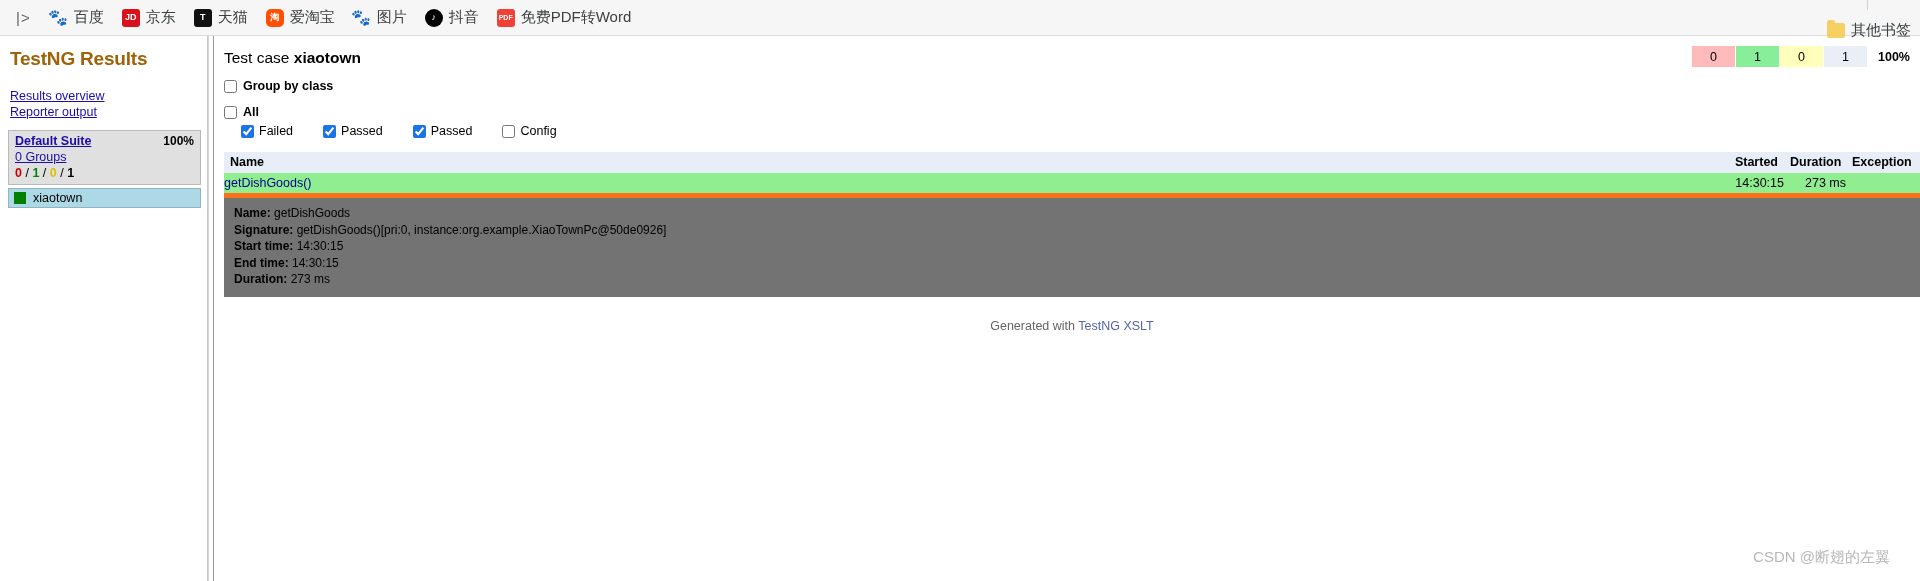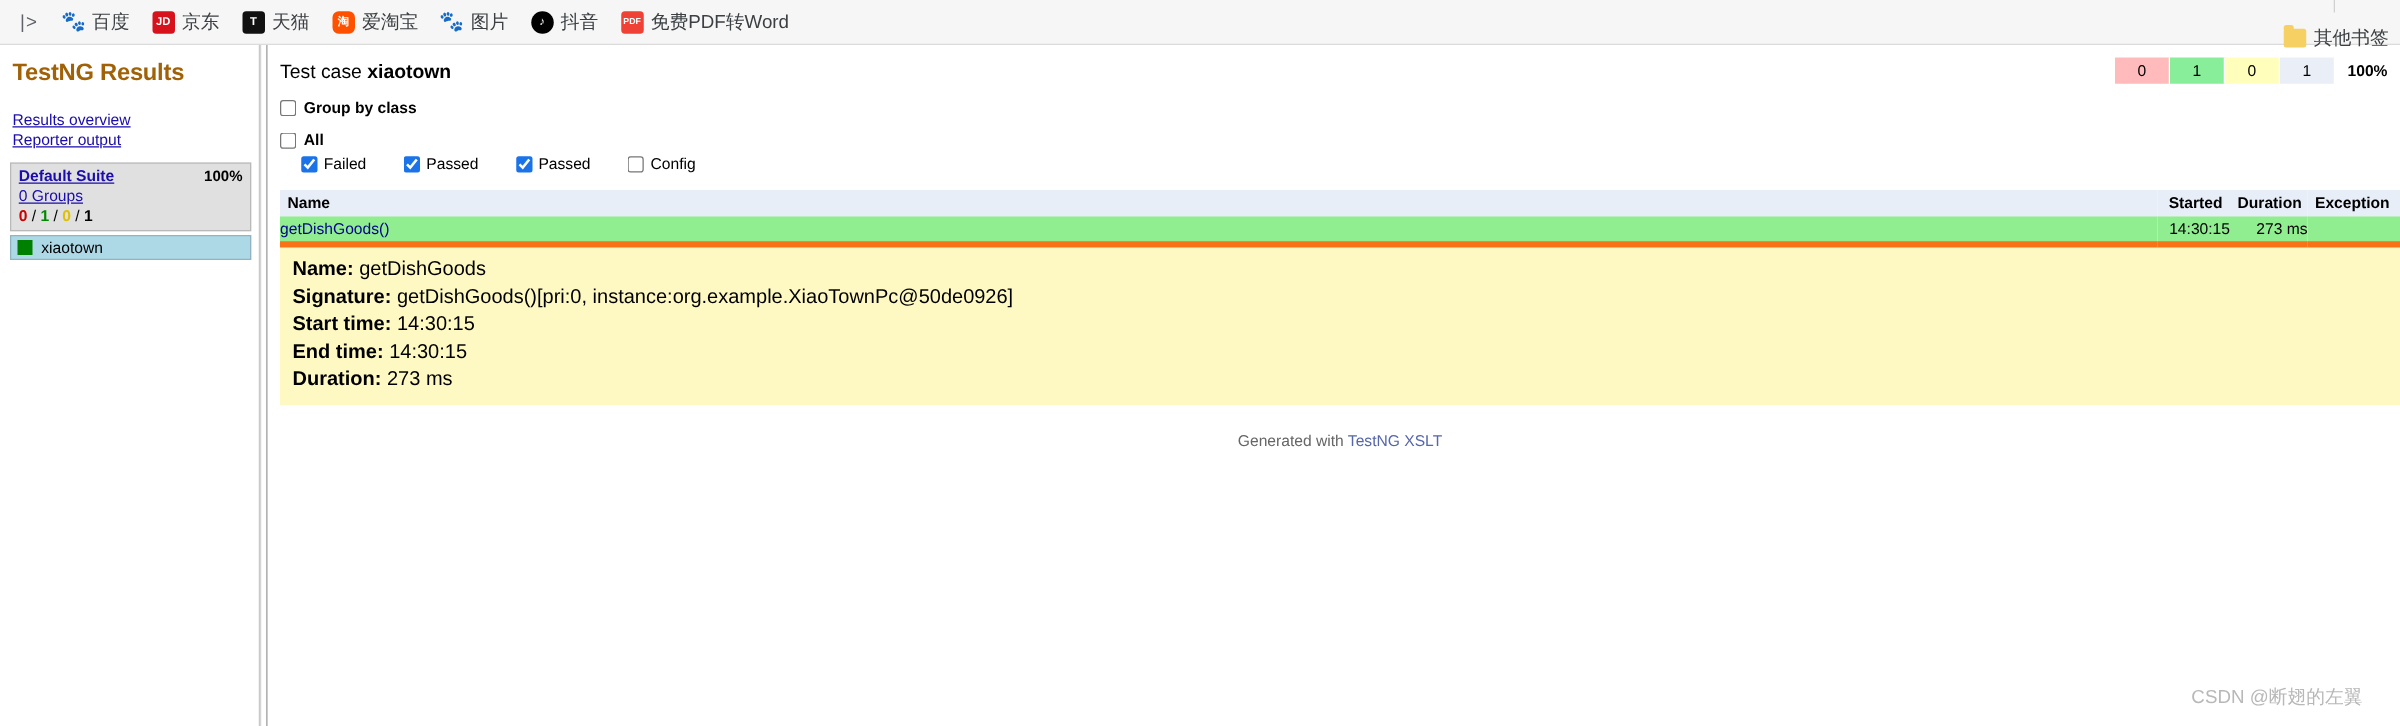--- a/index.html
+++ b/index.html
@@ -208,23 +208,23 @@
   .row-pass td {
     background: #90ee90;
     font-size: 12.5px; color: #00008b;
     padding: 3px 0;
     border-top: 1px solid #7fdc7f;
     border-bottom: 5px solid #f97316;
     cursor: pointer;
   }
   .row-pass td.num { text-align: right; color: #000; }
   .detail-cell {
-    background: #fef9c3;
+    background: #737373;
     padding: 7px 10px 9px 10px;
-    font-size: 16px; color: #000; line-height: 1.38;
+    font-size: 12px; color: #000; line-height: 1.38;
   }
   .detail-cell b { font-weight: bold; }
 
   .footer {
     text-align: center; margin-top: 22px;
     font-size: 12.5px; color: #666;
   }
   .footer a { color: #5566aa; cursor: pointer; }
 
   .watermark {

